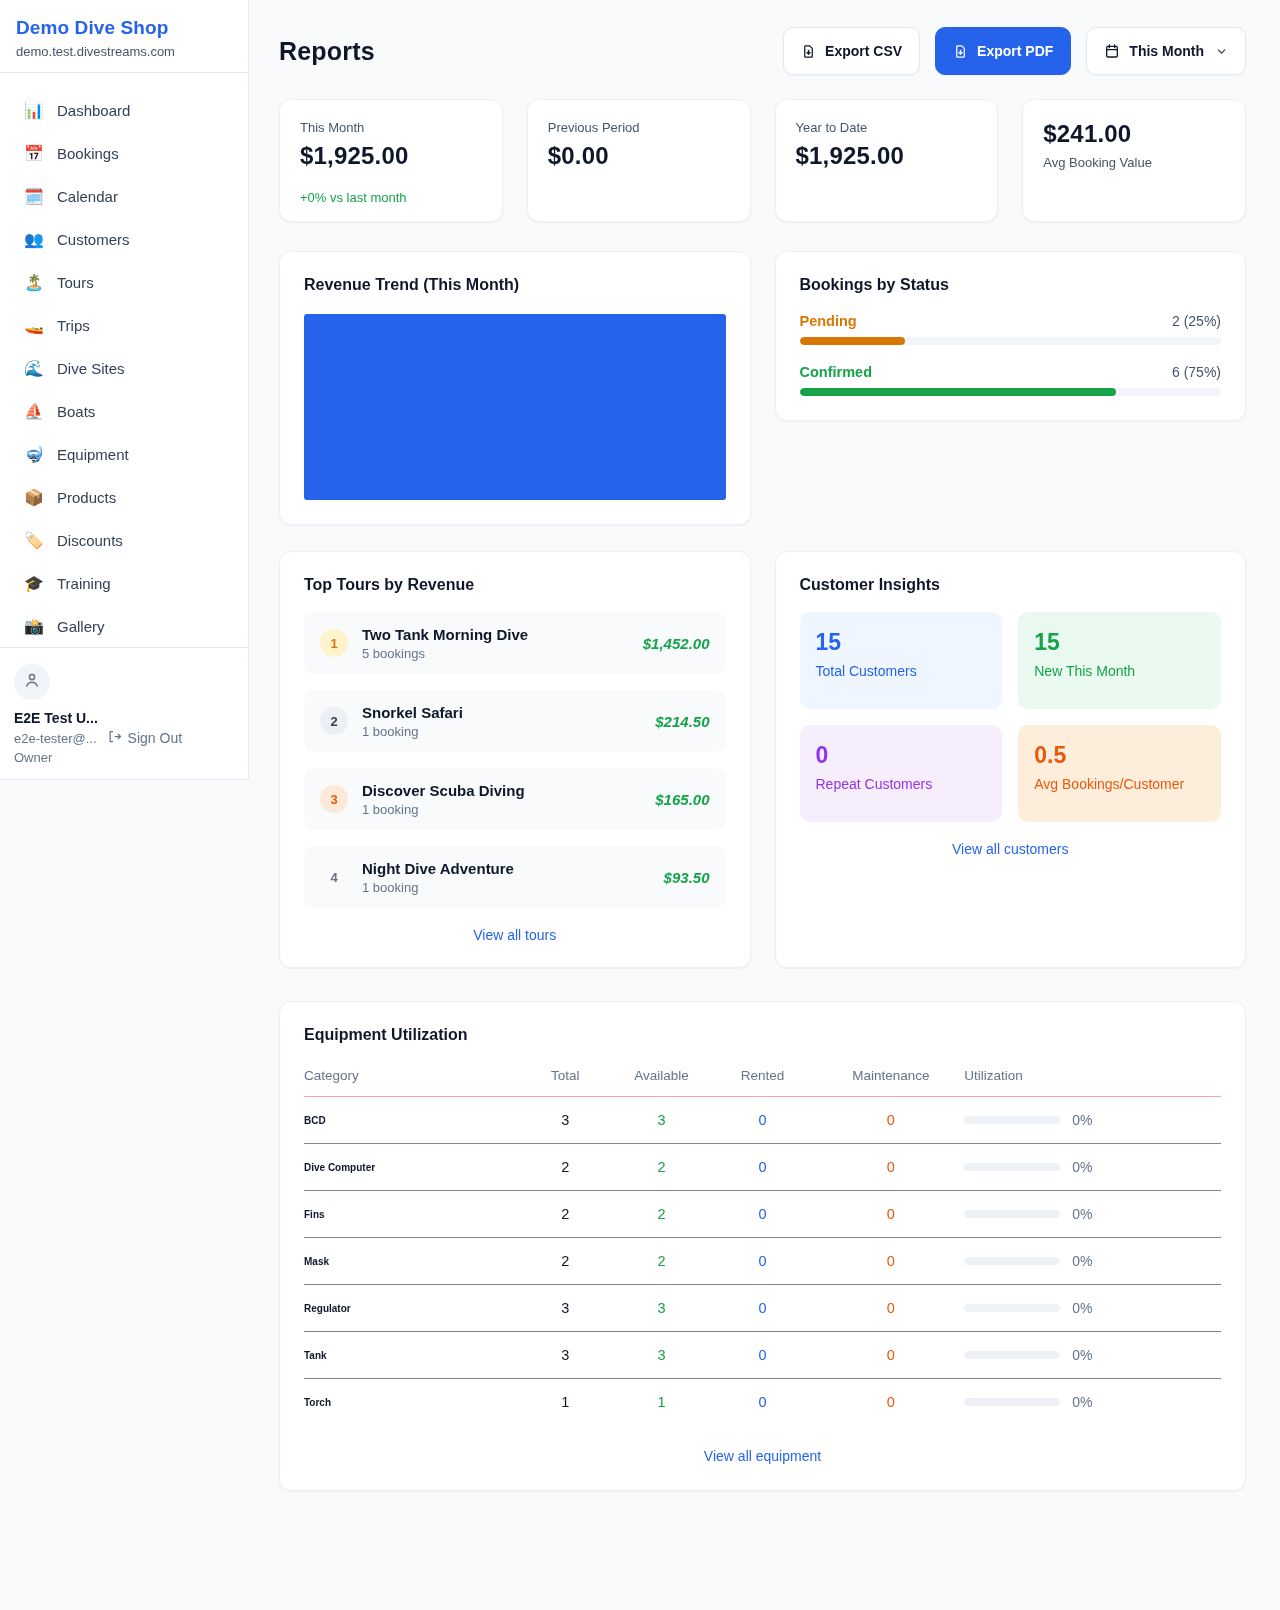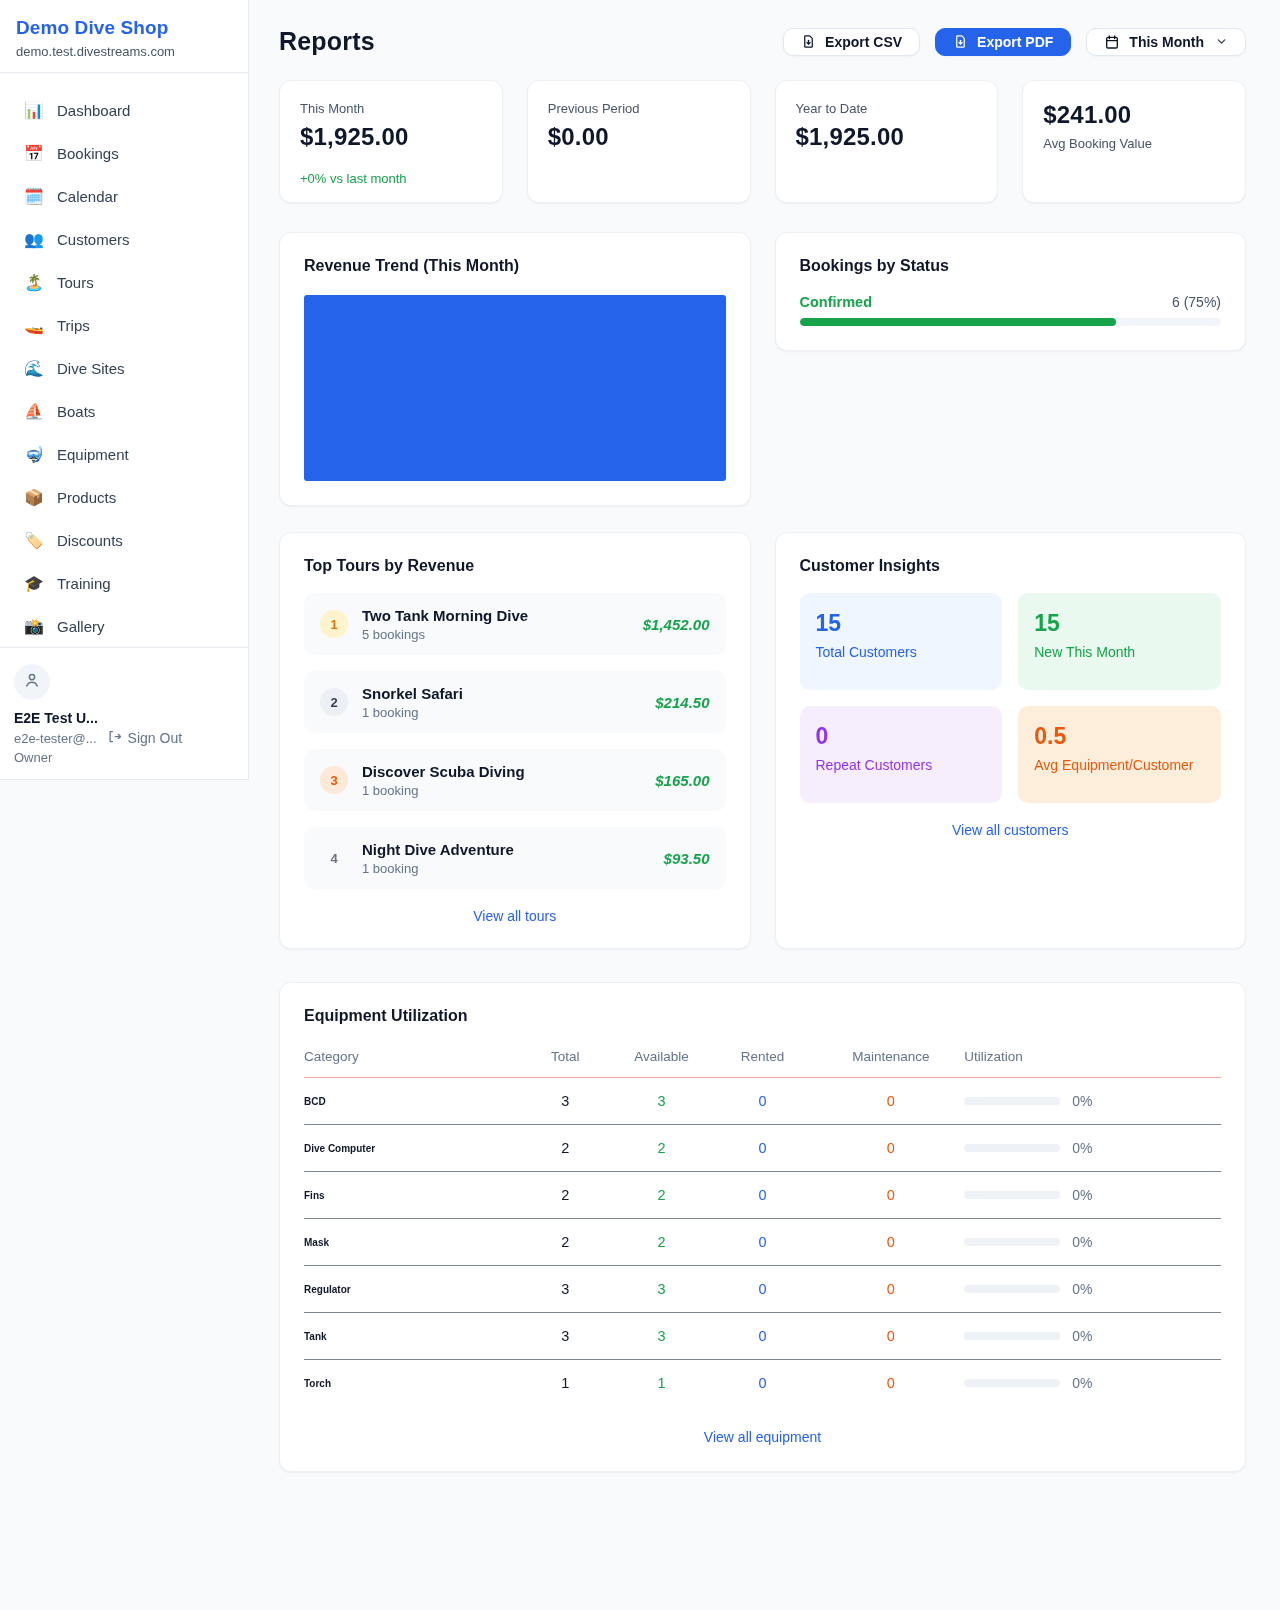--- a/index.html
+++ b/index.html
@@ -29,21 +29,21 @@
   .uf-line{display:flex; align-items:center; gap:10px; margin-top:3px;}
   .uf-email{font-size:13px; color:var(--muted);}
   .signout{display:flex; align-items:center; gap:6px; font-size:14px; color:var(--muted); cursor:pointer; white-space:nowrap;}
   .uf-role{font-size:13px; color:var(--muted); margin-top:3px;}
 
   
   .main{position:absolute; left:247px; top:0; width:1031px; padding:27px 32px 40px;}
   .topbar{display:flex; align-items:center; justify-content:space-between;}
   .page-title{font-size:25px; font-weight:800; letter-spacing:.2px;}
   .actions{display:flex; gap:15px;}
-  .btn{display:flex; align-items:center; gap:9px; border-radius:10px; padding:0 17px; height:28px;
+  .btn{display:flex; align-items:center; gap:9px; border-radius:10px; padding:0 17px; height:48px;
     font-size:14px; font-weight:bold; cursor:pointer; border:1px solid #e2e8f0; background:#fff; color:var(--ink);
     box-shadow:0 1px 2px rgba(15,23,42,.04);}
   .btn-primary{background:var(--brand); border-color:var(--brand); color:#fff;}
   .btn svg{display:block;}
   .chev{margin-left:2px;}
 
   .card{background:#fff; border:1px solid #edf0f4; border-radius:12px; box-shadow:0 1px 2px rgba(15,23,42,.05);}
 
   .stats{display:grid; grid-template-columns:repeat(4,1fr); gap:24px; margin-top:24px;}
   .stat{padding:20px; height:123px;}
@@ -269,20 +269,29 @@
     <div class="row2">
       <div class="card card-pad">
         <div class="card-title">Revenue Trend (This Month)</div>
         <div class="chart-block"></div>
       </div>
       <div class="card card-pad">
         <div class="card-title">Bookings by Status</div>
         <div id="status-rows">
             <div class="status-row">
     <div class="status-top">
+      <span class="status-label" style="color: rgb(217, 119, 6);">Pending</span>
+      <span class="status-count">2 (25%)</span>
+    </div>
+    <div class="track">
+      <div class="fill" style="width: 25%; background: rgb(217, 119, 6);"></div>
+    </div>
+  </div>
+            <div class="status-row">
+    <div class="status-top">
       <span class="status-label" style="color: rgb(22, 163, 74);">Confirmed</span>
       <span class="status-count">6 (75%)</span>
     </div>
     <div class="track">
       <div class="fill" style="width: 75%; background: rgb(22, 163, 74);"></div>
     </div>
   </div>
           </div>
       </div>
     </div>
@@ -336,21 +345,21 @@
             <div class="tile green">
     <div class="tile-value">15</div>
     <div class="tile-label">New This Month</div>
   </div>
             <div class="tile purple">
     <div class="tile-value">0</div>
     <div class="tile-label">Repeat Customers</div>
   </div>
             <div class="tile orange">
     <div class="tile-value">0.5</div>
-    <div class="tile-label">Avg Equipment/Customer</div>
+    <div class="tile-label">Avg Bookings/Customer</div>
   </div>
           </div>
         <a class="view-link">View all customers</a>
       </div>
     </div>
 
     <div class="card equip-card">
       <div class="card-title">Equipment Utilization</div>
       <table>
         <colgroup>

